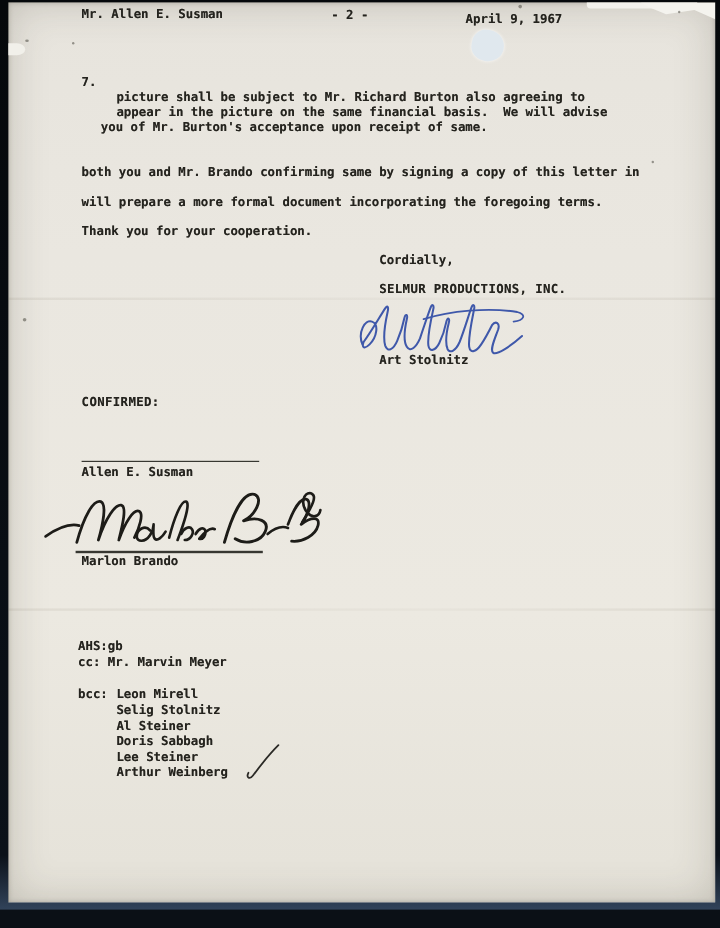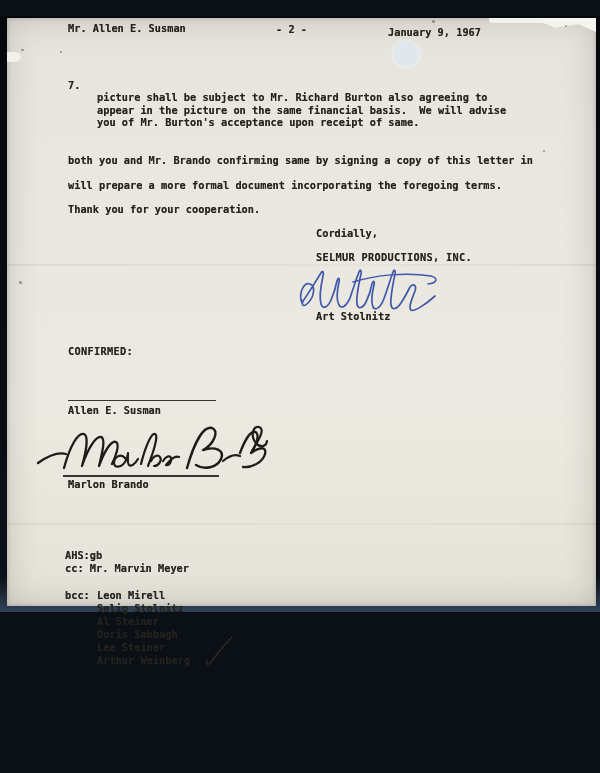--- a/index.html
+++ b/index.html
@@ -1,23 +1,22 @@
 <!DOCTYPE html>
 <html style="--paper: #eae7e0; --border: #0b1016; --ink: #24231e; --blue-ink: #3f58aa;"><head>
 <meta charset="utf-8">
 <style>
   :root{
     --paper:#eae7e0; --border:#0b1016; --ink:#24231e; --blue-ink:#3f58aa;
   }
   *{margin:0;padding:0;box-sizing:border-box;}
   body{width:600px;height:773px;overflow:hidden;background:#0b1016;}
   .scan{
-    position:relative;width:600px;height:596px;
+    position:relative;width:600px;height:758px;
     background:linear-gradient(180deg,#05080b 0%,#0b1119 94%,#31435a 100%);
-    margin-top:16px;
   }
   .paper{
     position:absolute;left:7px;top:2px;right:4px;bottom:6px;
     background:linear-gradient(180deg,#e7e4dd 0%,#eae7e0 28%,#ece9e1 68%,#e5e2d9 100%);
     box-shadow:inset 0 0 34px rgba(70,66,52,.22), inset 0 0 4px rgba(40,38,30,.25);
   }
   .txt{
     position:absolute;font-family:"DejaVu Sans Mono","Liberation Mono",monospace;
     font-size:10.3px;line-height:12.4px;font-weight:700;color:var(--ink);
     white-space:pre;letter-spacing:0;text-shadow:0 0 .5px rgba(36,34,28,.55);
@@ -47,26 +46,26 @@
     <div class="crease" style="top:505px"></div>
     <div class="speck" style="left:14px;top:31px;width:3px;height:2px"></div>
     <div class="speck" style="left:53px;top:33px;width:2px;height:2px"></div>
     <div class="speck" style="left:425px;top:2px;width:3px;height:3px"></div>
     <div class="speck" style="left:558px;top:7px;width:2px;height:2px"></div>
     <div class="speck" style="left:12px;top:263px;width:3px;height:3px"></div>
     <div class="speck" style="left:536px;top:132px;width:2px;height:2px"></div>
 
     <div class="txt" style="left:61px;top:4px">Mr. Allen E. Susman</div>
     <div class="txt" style="left:269px;top:5px">- 2 -</div>
-    <div class="txt" style="left:381px;top:8px">January 9, 1967</div>
+    <div class="txt" style="left:381px;top:8px">April 9, 1967</div>
 
     <div class="txt" style="left:61px;top:61px">7.</div>
     <div class="txt" style="left:90px;top:86px">appear in the picture on the same financial basis.  We will advise</div>
     <div class="txt" style="left:90px;top:73px">picture shall be subject to Mr. Richard Burton also agreeing to</div>
-    <div class="txt" style="left:90px;top:98px">you of Mr. Burton's acceptance upon receipt of same.</div>
+    <div class="txt" style="left:77px;top:98px">you of Mr. Burton's acceptance upon receipt of same.</div>
 
     <div class="txt" style="left:61px;top:136px">both you and Mr. Brando confirming same by signing a copy of this letter in</div>
     <div class="txt" style="left:61px;top:161px">will prepare a more formal document incorporating the foregoing terms.</div>
 
     <div class="txt" style="left:61px;top:185px">Thank you for your cooperation.</div>
 
     <div class="txt" style="left:309px;top:209px">Cordially,</div>
     <div class="txt caps" style="left:309px;top:233px">SELMUR PRODUCTIONS, INC.</div>
 
     <svg class="sig" style="left:288px;top:249px;color:var(--blue-ink)" width="152" height="56" viewBox="0 0 152 56">

